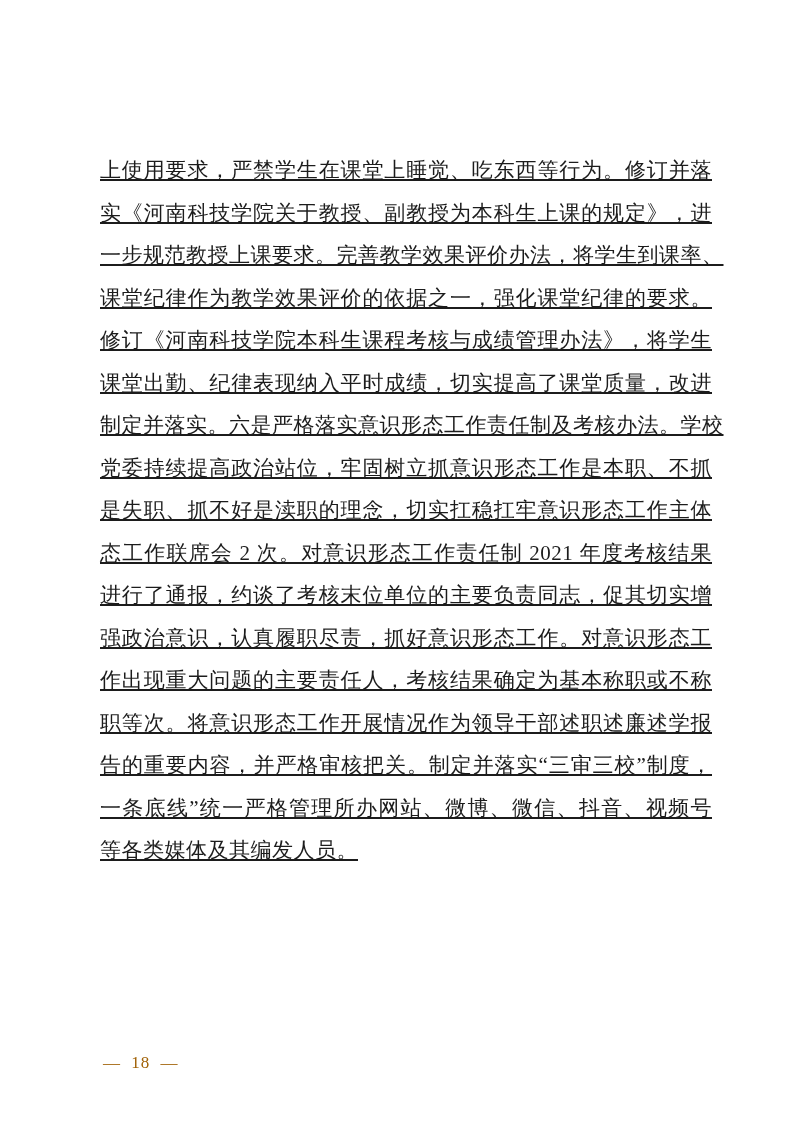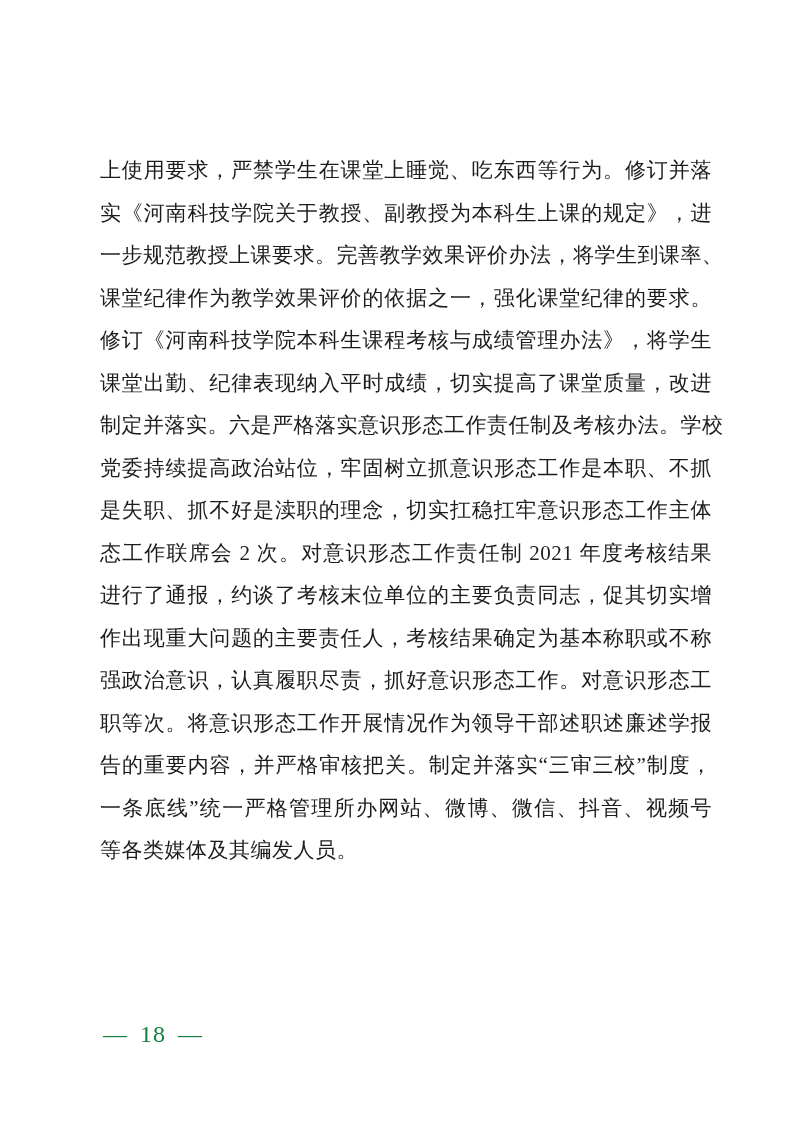--- a/index.html
+++ b/index.html
@@ -23,32 +23,33 @@
     width: 612px;
   }
   .line {
     font-size: 21px;
     height: 42.5px;
     line-height: 42.5px;
     white-space: nowrap;
     text-align: justify;
     text-align-last: justify;
     letter-spacing: 0.5px;
+    text-decoration: underline;
   }
   .line.last {
     text-align: center;
     text-align-last: left;
   }
   .page-footer {
     position: absolute;
     left: 103px;
-    top: 1020px;
-    font-size: 24px;
+    top: 1049px;
+    font-size: 17px;
     line-height: 28px;
-    color: #15803d;
+    color: #a16207;
     word-spacing: 5px;
     letter-spacing: 1px;
   }
 </style>
 </head>
 <body>
 
 <div class="page">
 
   <div class="text-block">
@@ -56,22 +57,22 @@
     <div class="line">实《河南科技学院关于教授、副教授为本科生上课的规定》，进</div>
     <div class="line">一步规范教授上课要求。完善教学效果评价办法，将学生到课率、</div>
     <div class="line">课堂纪律作为教学效果评价的依据之一，强化课堂纪律的要求。</div>
     <div class="line">修订《河南科技学院本科生课程考核与成绩管理办法》，将学生</div>
     <div class="line">课堂出勤、纪律表现纳入平时成绩，切实提高了课堂质量，改进</div>
     <div class="line">制定并落实。六是严格落实意识形态工作责任制及考核办法。学校</div>
     <div class="line">党委持续提高政治站位，牢固树立抓意识形态工作是本职、不抓</div>
     <div class="line">是失职、抓不好是渎职的理念，切实扛稳扛牢意识形态工作主体</div>
     <div class="line">态工作联席会 2 次。对意识形态工作责任制 2021 年度考核结果</div>
     <div class="line">进行了通报，约谈了考核末位单位的主要负责同志，促其切实增</div>
+    <div class="line">强政治意识，认真履职尽责，抓好意识形态工作。对意识形态工</div>
     <div class="line">作出现重大问题的主要责任人，考核结果确定为基本称职或不称</div>
-    <div class="line">强政治意识，认真履职尽责，抓好意识形态工作。对意识形态工</div>
     <div class="line">职等次。将意识形态工作开展情况作为领导干部述职述廉述学报</div>
     <div class="line">告的重要内容，并严格审核把关。制定并落实“三审三校”制度，</div>
     <div class="line">一条底线”统一严格管理所办网站、微博、微信、抖音、视频号</div>
     <div class="line last">等各类媒体及其编发人员。</div>
   </div>
 
   <div class="page-footer">— 18 —</div>
 
 </div>
 

